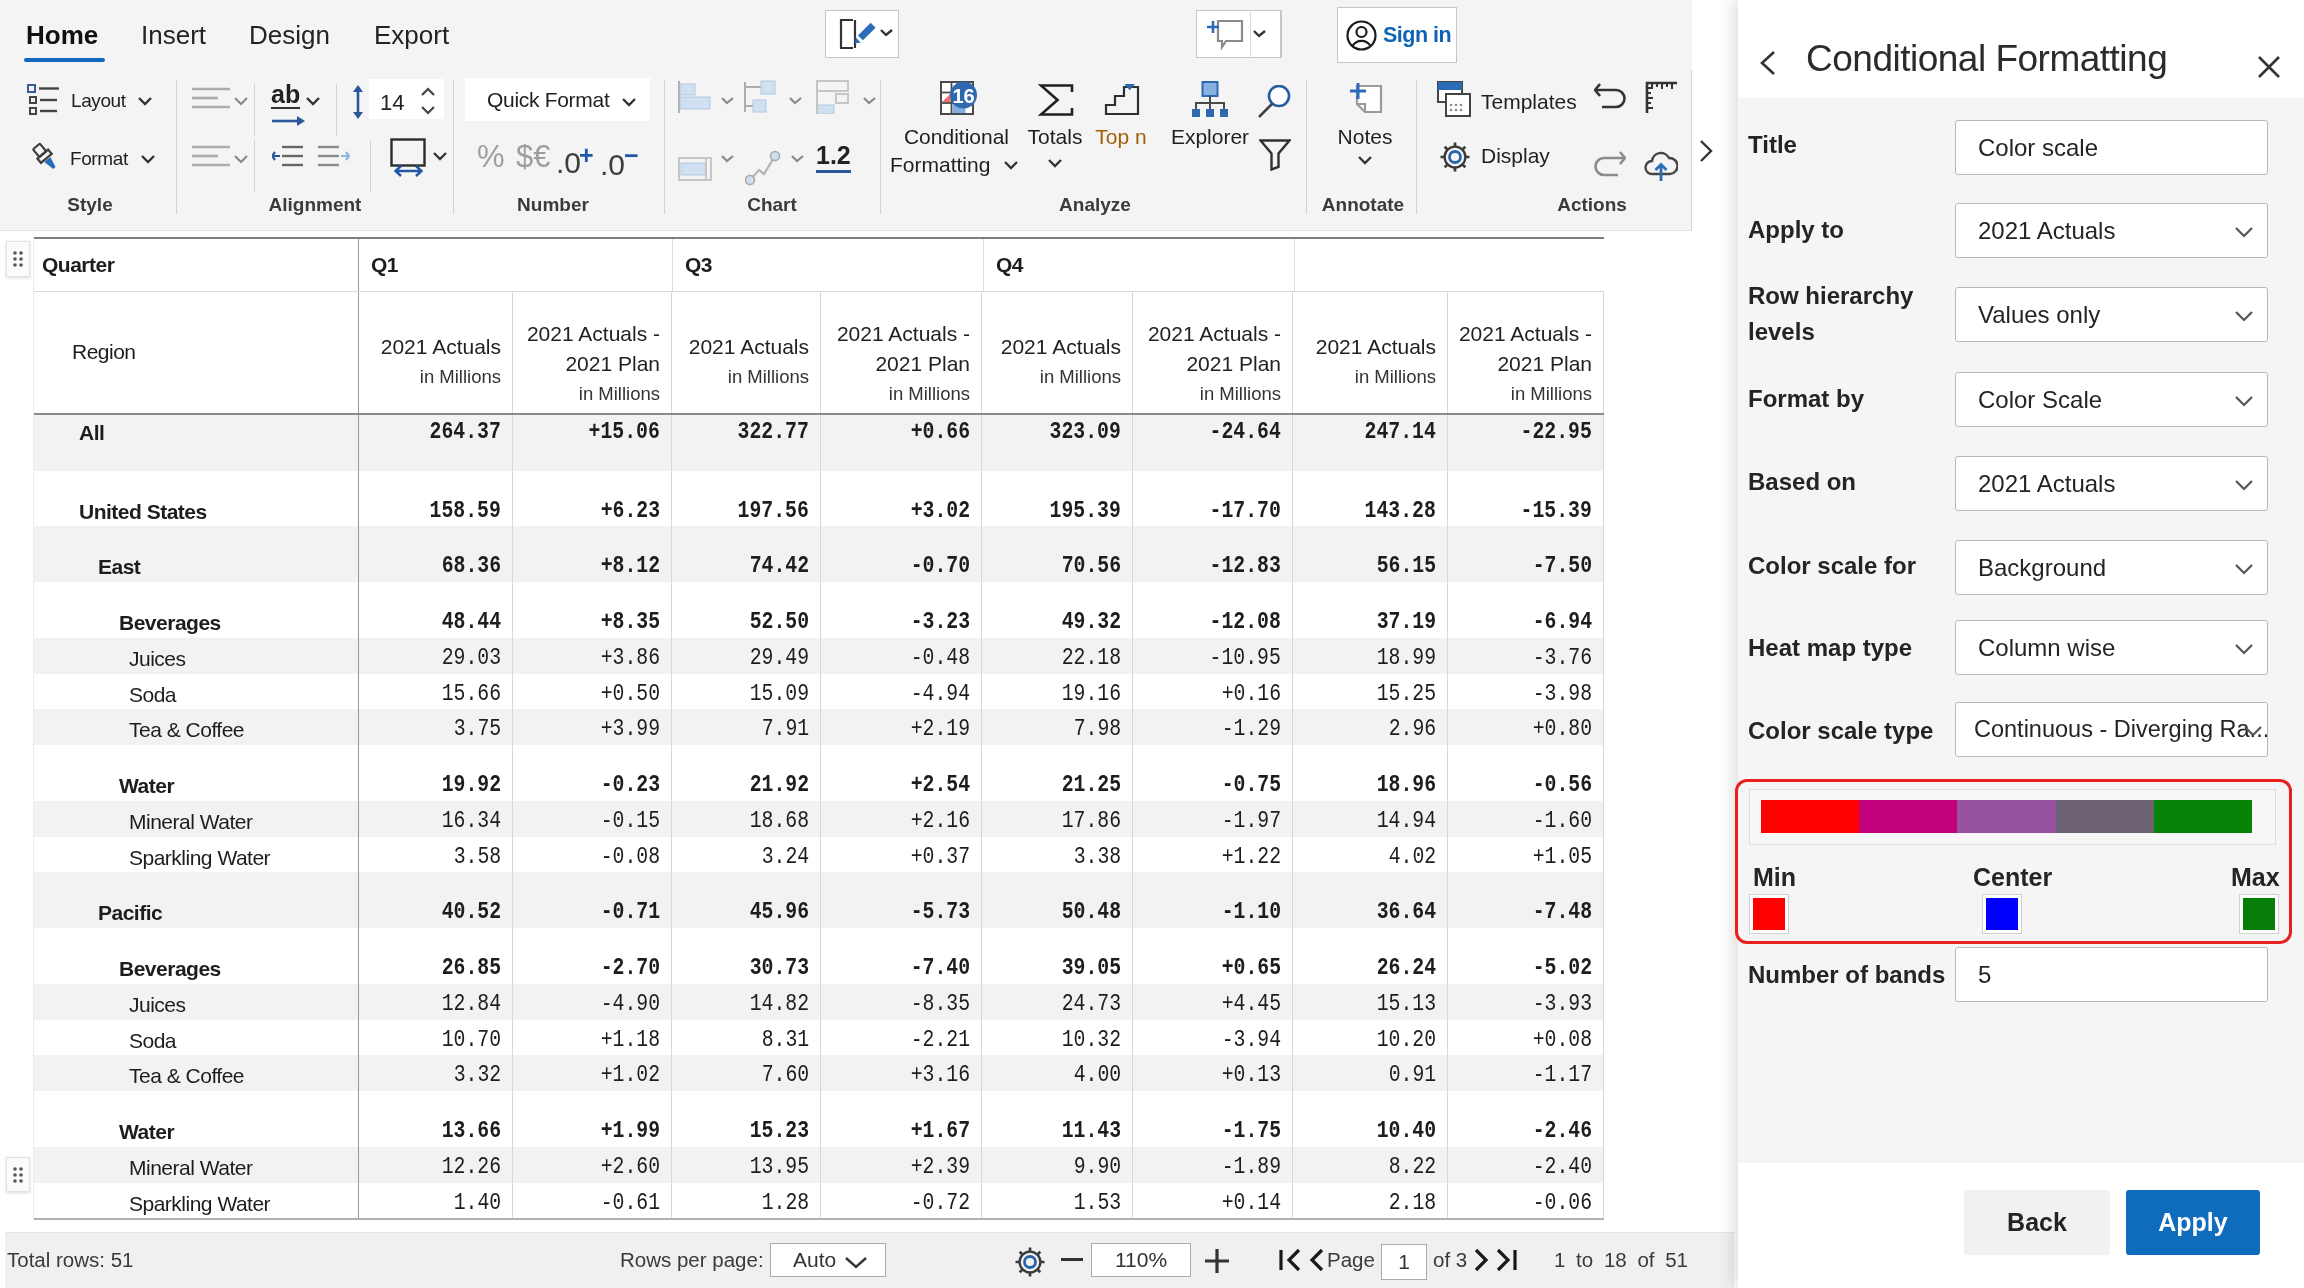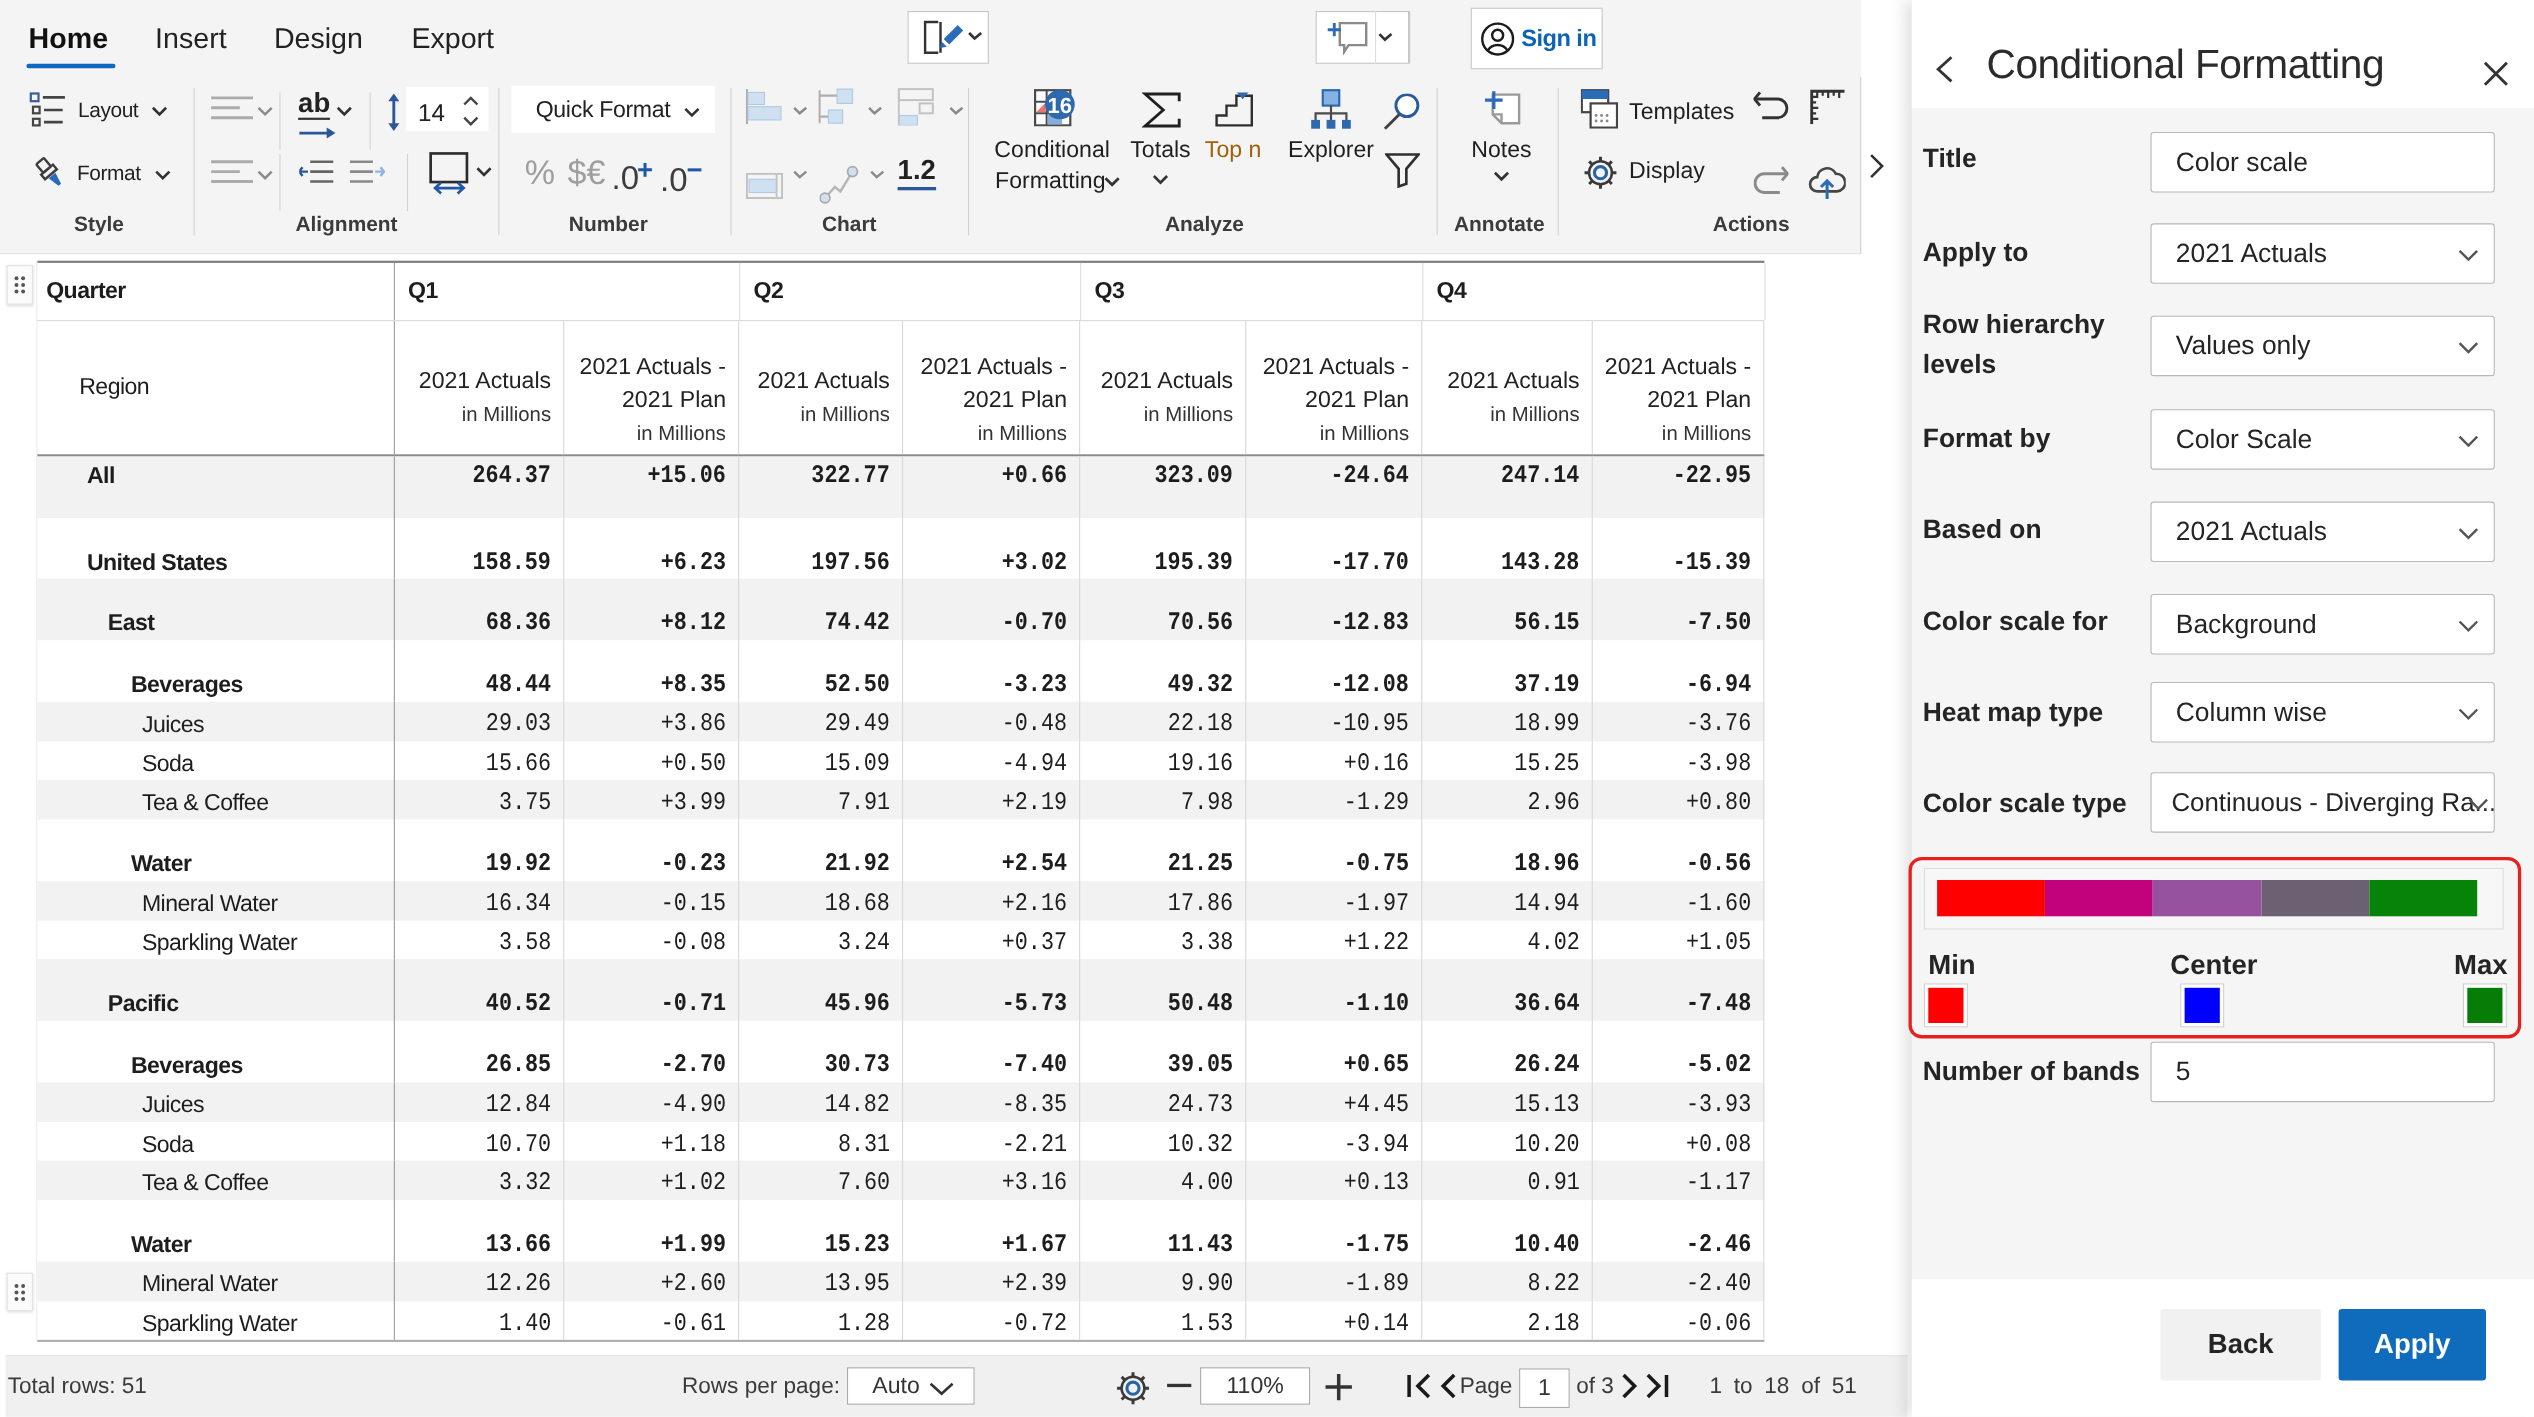--- a/index.html
+++ b/index.html
@@ -222,21 +222,21 @@
         <rect x="1" y="3" width="32" height="32" fill="#fff" stroke="#4a4a4a" stroke-width="2"></rect>
         <line x1="1" y1="13.5" x2="33" y2="13.5" stroke="#4a4a4a" stroke-width="1.8"></line>
         <line x1="1" y1="24" x2="33" y2="24" stroke="#4a4a4a" stroke-width="1.8"></line>
         <line x1="11.5" y1="3" x2="11.5" y2="35" stroke="#4a4a4a" stroke-width="1.8"></line>
         <path d="M2 23 L10.5 23 L10.5 14.5 Z" fill="#f07070"></path>
         <rect x="12.5" y="25" width="13" height="9" fill="#85aede"></rect>
         <circle cx="23.5" cy="16" r="13.5" fill="#2e69b0"></circle>
         <text x="23.5" y="23.5" text-anchor="middle" font-size="20" font-weight="bold" fill="#fff" font-family="Liberation Sans">16</text>
       </svg></div>
   <div class="abs" style="left:899px;top:125px;width:115px;text-align:center;font-size:21px;color:#1f1f1f">Conditional</div>
-  <div class="abs" style="left:890px;top:153px;width:115px;text-align:right;font-size:21px;color:#1f1f1f">Formatting</div>
+  <div class="abs" style="left:890px;top:153px;width:115px;text-align:left;font-size:21px;color:#1f1f1f">Formatting</div>
   <svg class="abs" style="left:1003px;top:160px" width="16" height="11">
       <polyline class="chev" points="2,2 8,8 14,2"></polyline>
     </svg>
 
   <div class="abs" style="left:1038px;top:83px"><svg width="36" height="35" viewBox="0 0 36 35">
         <path d="M34 9 L34 2.5 L3 2.5 L19.5 17 L3 31.5 L34 31.5 L34 25" fill="none" stroke="#1f1f1f" stroke-width="2.6"></path>
       </svg></div>
   <div class="abs" style="left:1000px;top:125px;width:110px;text-align:center;font-size:21px;color:#1f1f1f">Totals</div>
   <svg class="abs" style="left:1047px;top:158px" width="16" height="11">
       <polyline class="chev" points="2,2 8,8 14,2"></polyline>
@@ -346,21 +346,20 @@
   <div class="abs" style="left:1383px;top:23px;font-size:21.5px;letter-spacing:-0.5px;font-weight:bold;color:#0e63b4">Sign in</div>
 </div>
 
 <svg class="abs" style="left:1697px;top:138px" width="18" height="26">
     <polyline points="4,3 14,13 4,23" fill="none" stroke="#333" stroke-width="2.4"></polyline>
   </svg>
 <div id="grid">
 <div class="row" style="height:55px;border-top:2px solid #7e7e7e;border-bottom:1px solid #d9d9d9">
 <div class="lc lbl b" style="padding-left:8px;line-height:52px">Quarter</div>
 <div class="lbl b" style="width:314px;flex:none;border-right:1px solid #dcdcdc;padding-left:12px;line-height:52px">Q1</div>
-<div class="lbl b" style="width:310px;flex:none;border-right:1px solid #dcdcdc;padding-left:12px;line-height:52px">Q2</div>
 <div class="lbl b" style="width:311px;flex:none;border-right:1px solid #dcdcdc;padding-left:12px;line-height:52px">Q3</div>
 <div class="lbl b" style="width:311px;flex:none;border-right:1px solid #dcdcdc;padding-left:12px;line-height:52px">Q4</div>
 </div>
 <div class="row" style="height:123px;border-bottom:2px solid #8a8a8a">
 <div class="lc lbl" style="padding-left:38px;line-height:120px">Region</div>
 <div class="nc hc w1" style="padding-top:40px">
         <div>2021 Actuals</div>
         <div class="im">in Millions</div>
       </div>
 <div class="nc hc w2" style="padding-top:27px">

